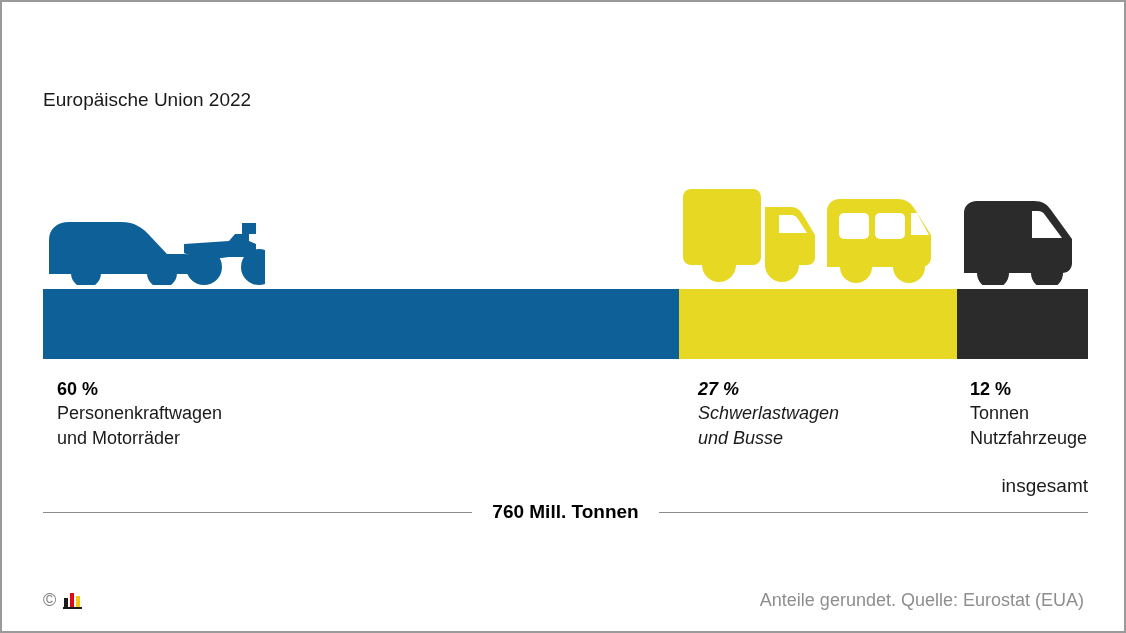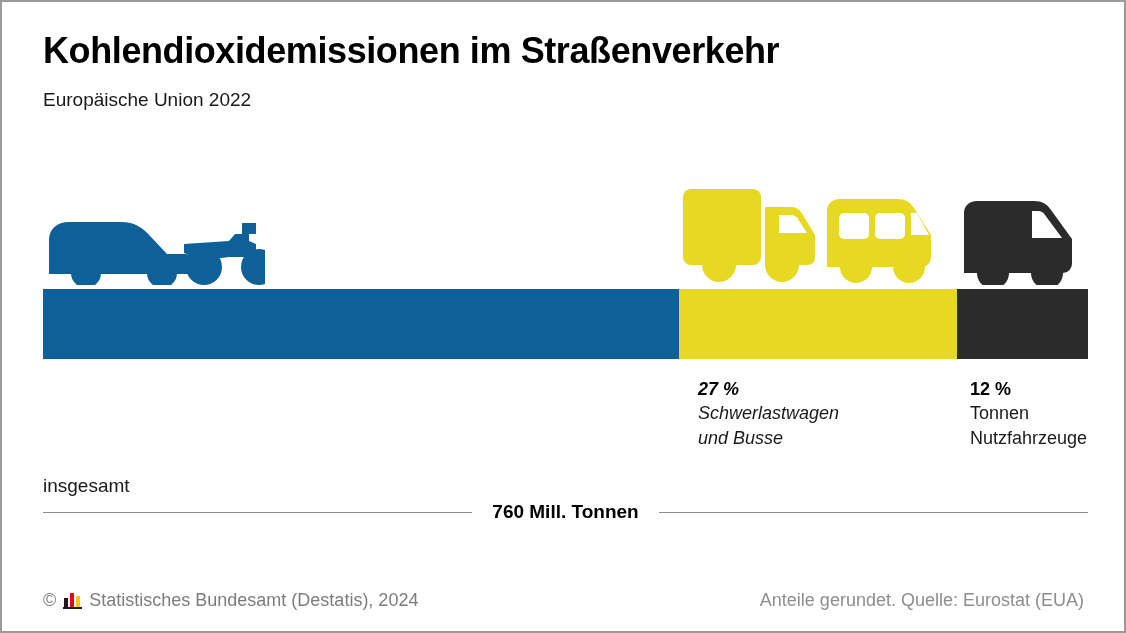--- a/index.html
+++ b/index.html
@@ -96,21 +96,21 @@
     line-height: 25px;
     white-space: nowrap;
   }
 
   
   .total {
     position: absolute;
     left: 41px;
     top: 471px;
     width: 1045px;
-    text-align: left;
+    text-align: right;
   }
   .total .word {
     font-size: 19px;
     color: #1a1a1a;
     line-height: 26px;
   }
   .total-line-row {
     position: absolute;
     left: 41px;
     top: 499px;
@@ -154,21 +154,20 @@
     margin-left: 36px;
   }
   .destatis-logo { display: block; }
   .copy-sym { font-size: 18px; color: #7d7d7d; }
 </style>
 </head>
 <body>
 
 <div class="infographic">
 
-  <div class="title">Kohlendioxidemissionen im Straßenverkehr</div>
   <div class="subtitle">Europäische Union 2022</div>
 
   <div class="icon-row">
 
     <div class="icon-group cars">
       <svg width="222" height="75" viewBox="0 0 222 75">
         <g fill="#0d6198">
           <path d="M6 30 C6 19 14 12 26 12 L78 12 C92 12 100 18 108 27 L124 44 L142 44 C150 44 155 49 155 57 L155 64 L6 64 Z"></path>
           <circle cx="43" cy="63" r="15"></circle>
           <circle cx="119" cy="63" r="15"></circle>
@@ -212,20 +211,25 @@
       </svg>
     </div>
   </div>
 
   <div class="bar">
     <div class="seg blue" style="width:60.9%"></div>
     <div class="seg yellow" style="width:26.6%"></div>
     <div class="seg dark" style="width:12.5%"></div>
   </div>
 
+  <div class="label cars">
+    <div class="pct">60 %</div>
+    <div class="desc">Personenkraftwagen</div>
+    <div class="desc">und Motorräder</div>
+  </div>
 
   <div class="label heavy">
     <div class="pct">27 %</div>
     <div class="desc">Schwerlastwagen</div>
     <div class="desc">und Busse</div>
   </div>
 
   <div class="label light">
     <div class="pct">12 %</div>
     <div class="desc">Tonnen</div>
@@ -242,18 +246,17 @@
   </div>
 
   <div class="footer-left">
     <span class="copy-sym">©</span>
     <svg class="destatis-logo" width="19" height="17" viewBox="0 0 19 17">
       <rect x="1" y="6" width="4" height="9" fill="#1a1a1a"></rect>
       <rect x="7" y="1" width="4" height="14" fill="#e30613"></rect>
       <rect x="13" y="4" width="4" height="11" fill="#f5c518"></rect>
       <rect x="0" y="15" width="19" height="2" fill="#1a1a1a"></rect>
     </svg>
-    <span>Statistisches Bundesamt (Destatis), 2024</span>
   </div>
 
   <div class="footer-right">Anteile gerundet. Quelle: Eurostat (EUA)</div>
 
 </div>
 
 </body></html>

